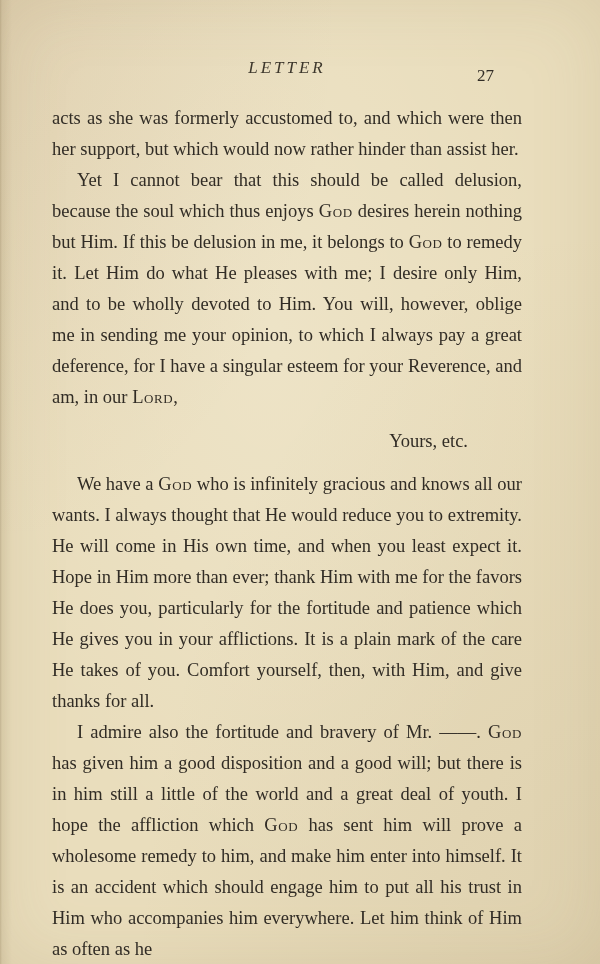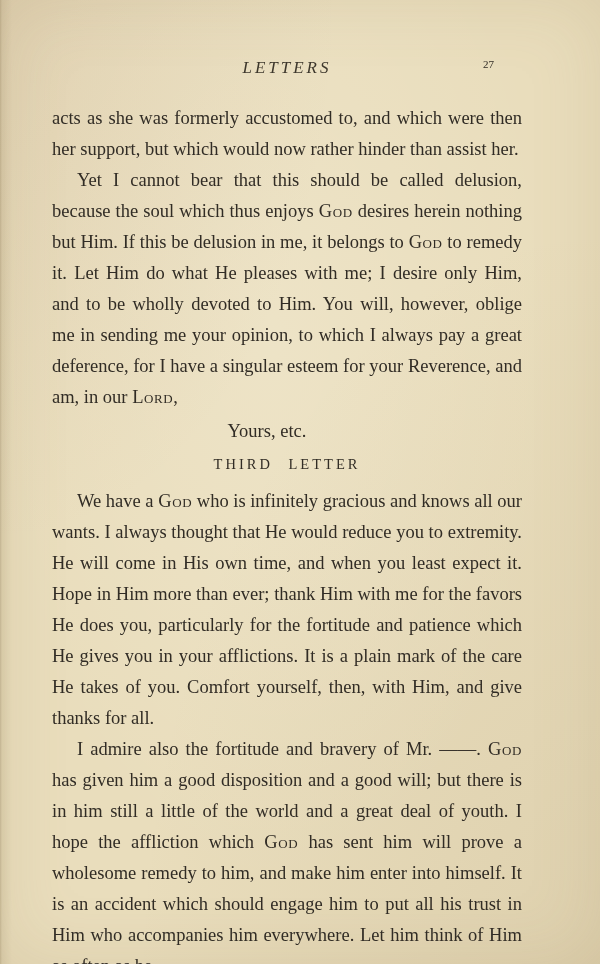--- a/index.html
+++ b/index.html
@@ -32,62 +32,61 @@
   }
   .running-title {
     position: absolute; left: 0; right: 0; top: 0;
     text-align: center;
     font-style: italic;
     font-size: 17px;
     letter-spacing: 3px;
     color: var(--ink-soft, #3d372c);
   }
   .page-number {
-    position: absolute; right: 28px; top: 0;
-    font-size: 11px;
+    position: absolute; right: 28px; top: 8px;
+    font-size: 17px;
     color: var(--ink, #312c25);
   }
   .body-text p.para {
     margin: 0;
     font-size: 18.5px;
     line-height: 31px;
     text-align: justify;
     hyphens: none;
   }
   .body-text p.para.indent { text-indent: 25px; }
   .sc { font-variant: small-caps; letter-spacing: 0.6px; }
   .it { }
   .signature {
-    margin: 4px;
+    margin: 14px;
     font-size: 18.5px;
     line-height: 28px;
-    text-align: center;
+    text-align: right;
     padding-right: 40px;
   }
   .section-heading {
     margin: 11px 0 13px 0;
     font-size: 14.5px;
     font-weight: normal;
     letter-spacing: 3px;
     word-spacing: 9px;
     text-align: center;
     color: var(--ink, #312c25);
   }
 </style>
 </head>
 <body>
 
 <div class="page">
   <div class="content">
     <div class="page-header">
-      <span class="running-title">LETTERS</span>
+      <span class="running-title">LETTER</span>
       <span class="page-number">27</span>
     </div>
     <div class="body-text">
         <p class="para"><span>acts as she was formerly accustomed to, and which were then her support, but which would now rather hinder than assist her.</span></p>
         <p class="para indent"><span>Yet I cannot bear that this should be called delusion, because the soul which thus enjoys </span><span class="sc">God</span><span> desires herein nothing but Him. If this be delusion in me, it belongs to </span><span class="sc">God</span><span> to remedy it. Let Him do what He pleases with me; I desire only Him, and to be wholly devoted to Him. You will, however, oblige me in sending me your opinion, to which I always pay a great deference, for I have a singular esteem for your Reverence, and am, in our </span><span class="sc">Lord</span><span>,</span></p>
         <p class="signature">Yours, etc.</p>
-        <h2 class="section-heading">THIRD LETTER</h2>
         <p class="para indent"><span>We have a </span><span class="sc">God</span><span> who is infinitely gracious and knows all our wants. I always thought that He would reduce you to extremity. He will come in His own time, and when you least expect it. Hope in Him more than ever; thank Him with me for the favors He does you, particularly for the fortitude and patience which He gives you in your afflictions. It is a plain mark of the care He takes of you. Comfort yourself, then, with Him, and give thanks for all.</span></p>
         <p class="para indent"><span>I admire also the fortitude and bravery of Mr. ——. </span><span class="sc">God</span><span> has given him a good disposition and a good will; but there is in him still a little of the world and a great deal of youth. I hope the affliction which </span><span class="sc">God</span><span> has sent him will prove a wholesome remedy to him, and make him enter into himself. It is an accident which should engage him to put all his trust in </span><span class="it">Him</span><span> who accompanies him everywhere. Let him think of Him as often as he</span></p>
       </div>
   </div>
 </div>
 
 </body></html>

